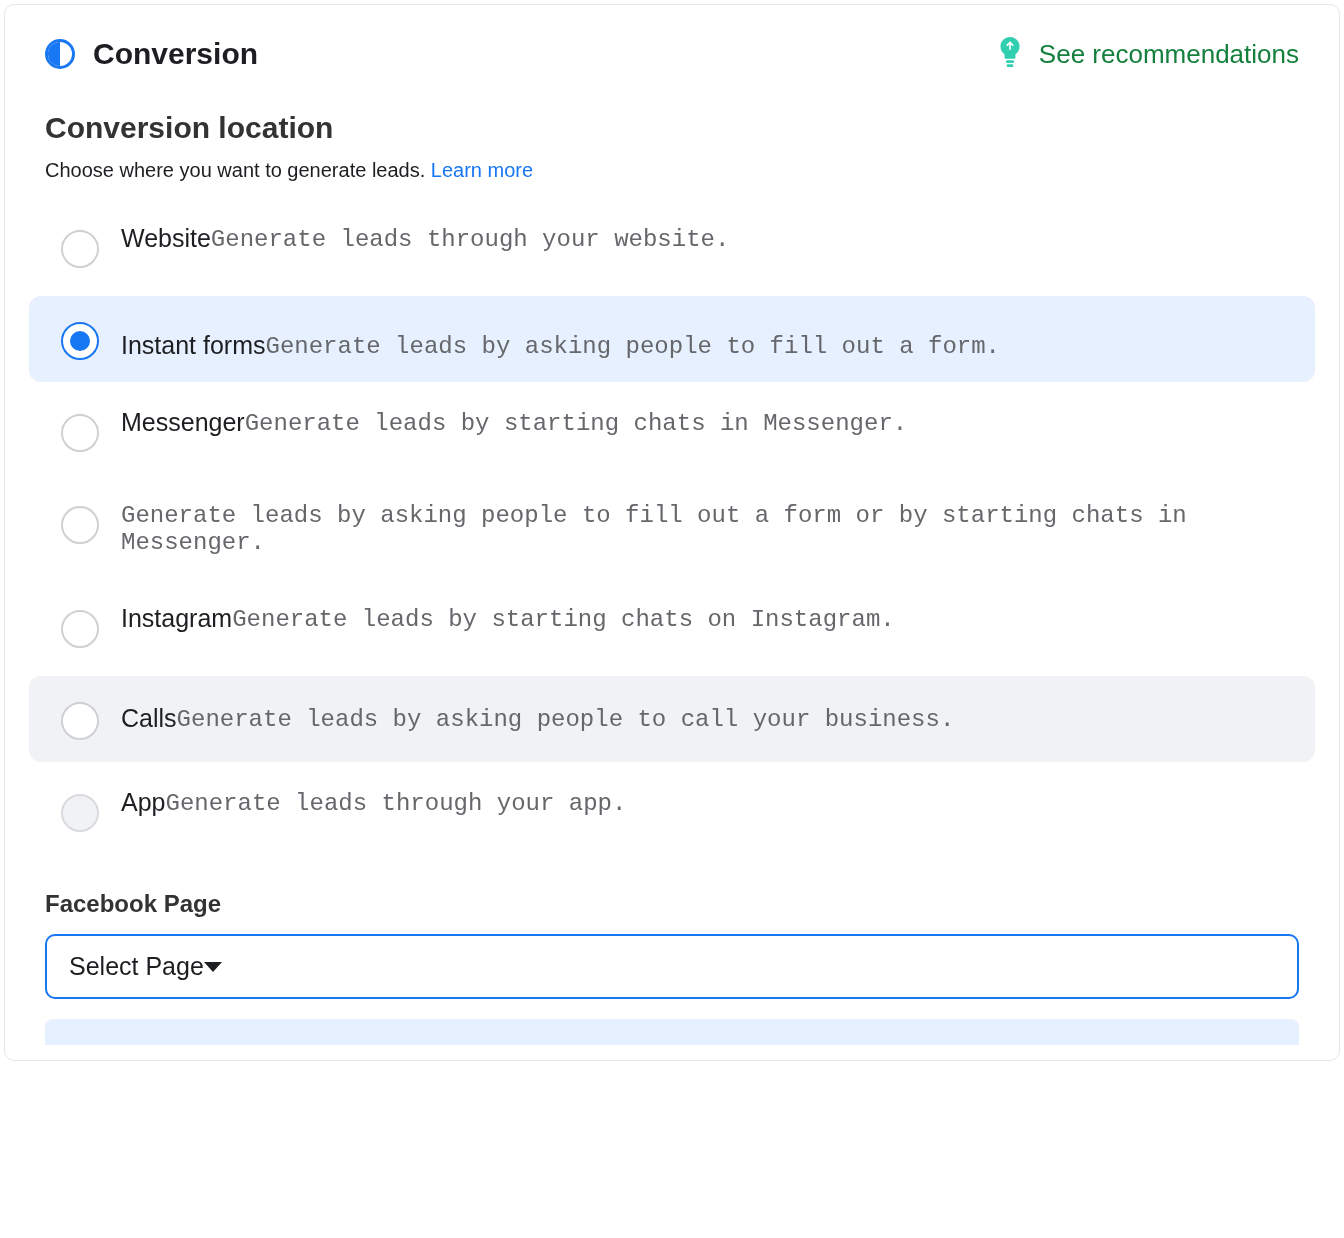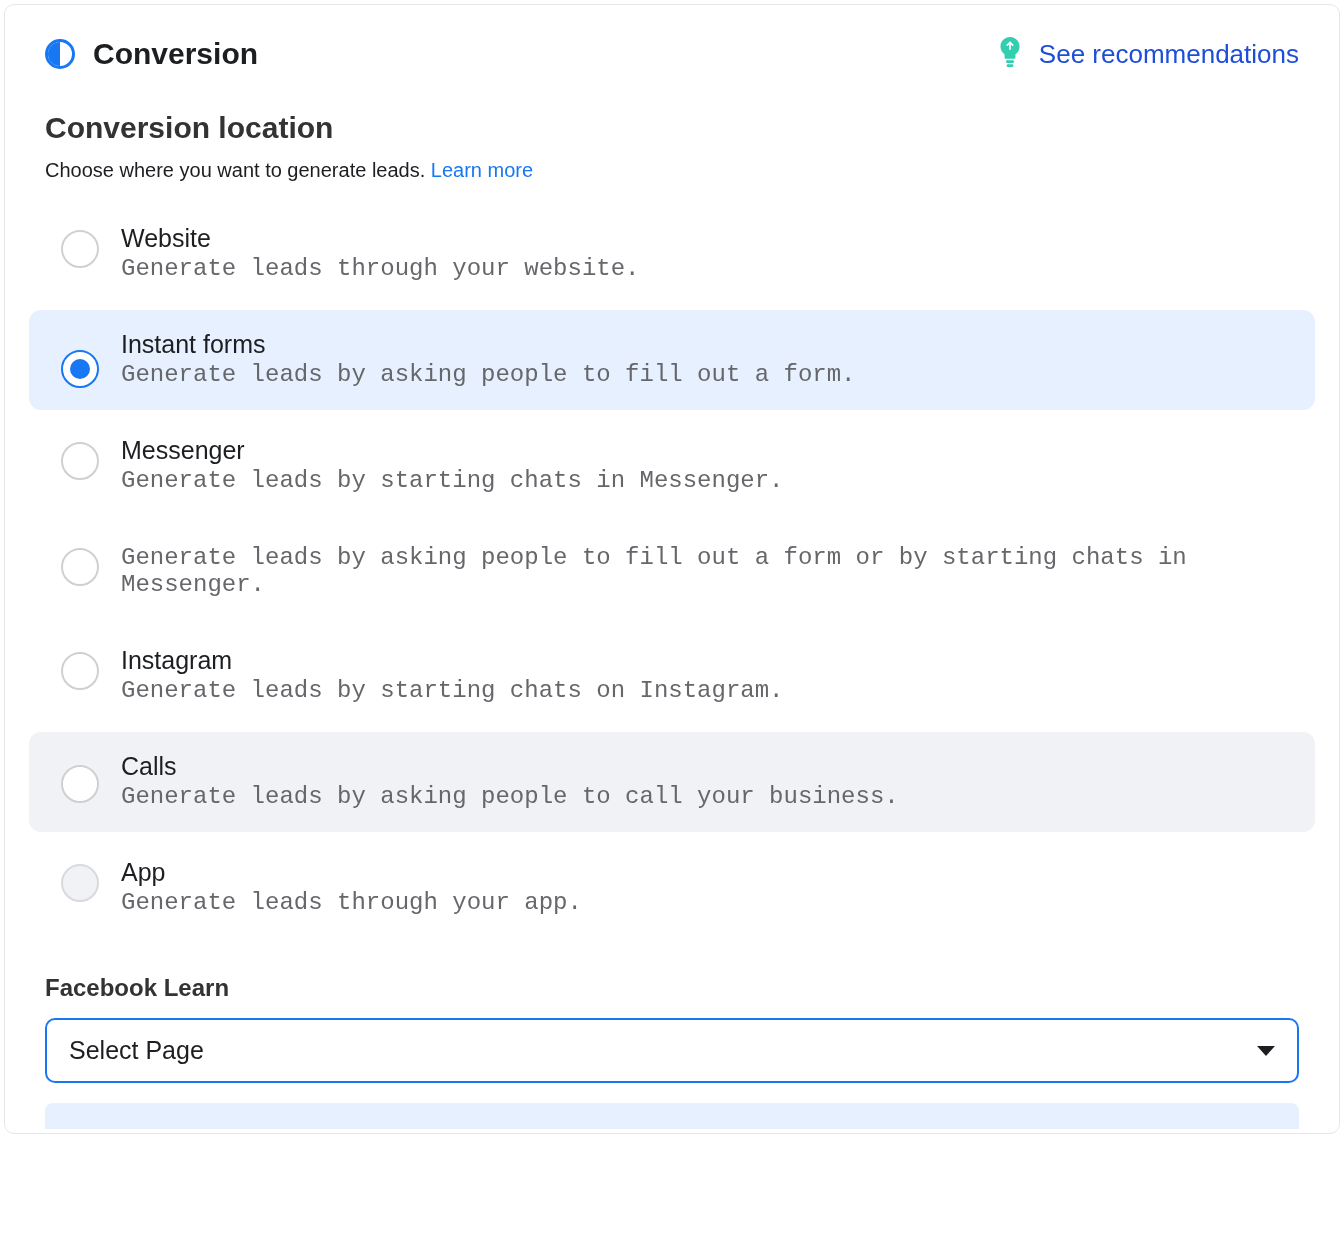--- a/index.html
+++ b/index.html
@@ -11,21 +11,21 @@
       font-family: -apple-system, BlinkMacSystemFont, "Segoe UI", Helvetica, Arial, sans-serif;
       background: #ffffff;
       color: #1c1e21;
       width: 1344px;
       padding: 0;
     }
     .container {
       background: #ffffff;
       border: 1px solid #e4e6eb;
       border-radius: 10px;
-      padding: 32px 0 4px 0;
+      padding: 32px 0 15px 0;
       margin: 4px;
       overflow: hidden;
     }
     .header-row {
       display: flex;
       justify-content: space-between;
       align-items: center;
       padding: 0 40px;
       margin-bottom: 40px;
     }
@@ -60,21 +60,21 @@
       display: flex;
       align-items: center;
       gap: 18px;
       cursor: pointer;
     }
     .lightbulb-icon {
       color: #31a24c;
     }
     .recommendations-text {
       font-size: 26px;
-      color: #1d4ed8;
+      color: #15803d;
     }
     .section {
       padding: 0 40px;
     }
     .section-title {
       font-size: 30px;
       font-weight: 700;
       color: #333;
       margin-bottom: 14px;
     }
@@ -131,21 +131,21 @@
     }
     .radio-option.selected .radio-circle-inner {
       display: block;
     }
     .radio-option.disabled .radio-circle {
       background: #f0f2f5;
       border-color: #d8dade;
     }
     .option-body {
       display: flex;
-      flex-direction: column;
+      flex-direction: row;
     }
     .option-title {
       font-size: 25px;
       font-weight: 400;
       color: #1c1e21;
     }
     .option-desc {
       font-size: 24px;
       color: #65676b;
       margin-top: 2px;
@@ -158,21 +158,21 @@
       font-size: 24px;
       font-weight: 700;
       color: #333;
       margin-bottom: 16px;
     }
     .select-page {
       border: 2px solid #1877f2;
       border-radius: 10px;
       padding: 16px 22px;
       display: flex;
-      justify-content: space-between;
+      justify-content: flex-start;
       align-items: center;
       cursor: pointer;
       background: #fff;
     }
     .select-page-text {
       font-size: 25px;
       color: #1c1e21;
     }
     .caret {
       width: 0;
@@ -265,21 +265,21 @@
           <div class="radio-circle"></div>
           <div class="option-body">
             <div class="option-title">App</div>
             <div class="option-desc">Generate leads through your app.</div>
           </div>
         </div>
       </div>
   </div>
 
   <div class="fb-page-section">
-    <div class="fb-page-title">Facebook Learn</div>
+    <div class="fb-page-title">Facebook Page</div>
     <div class="select-page">
       <span class="select-page-text">Select Page</span>
       <span class="caret"></span>
     </div>
     <div class="notice-bar"></div>
   </div>
 
 </div>
 
 </body></html>

